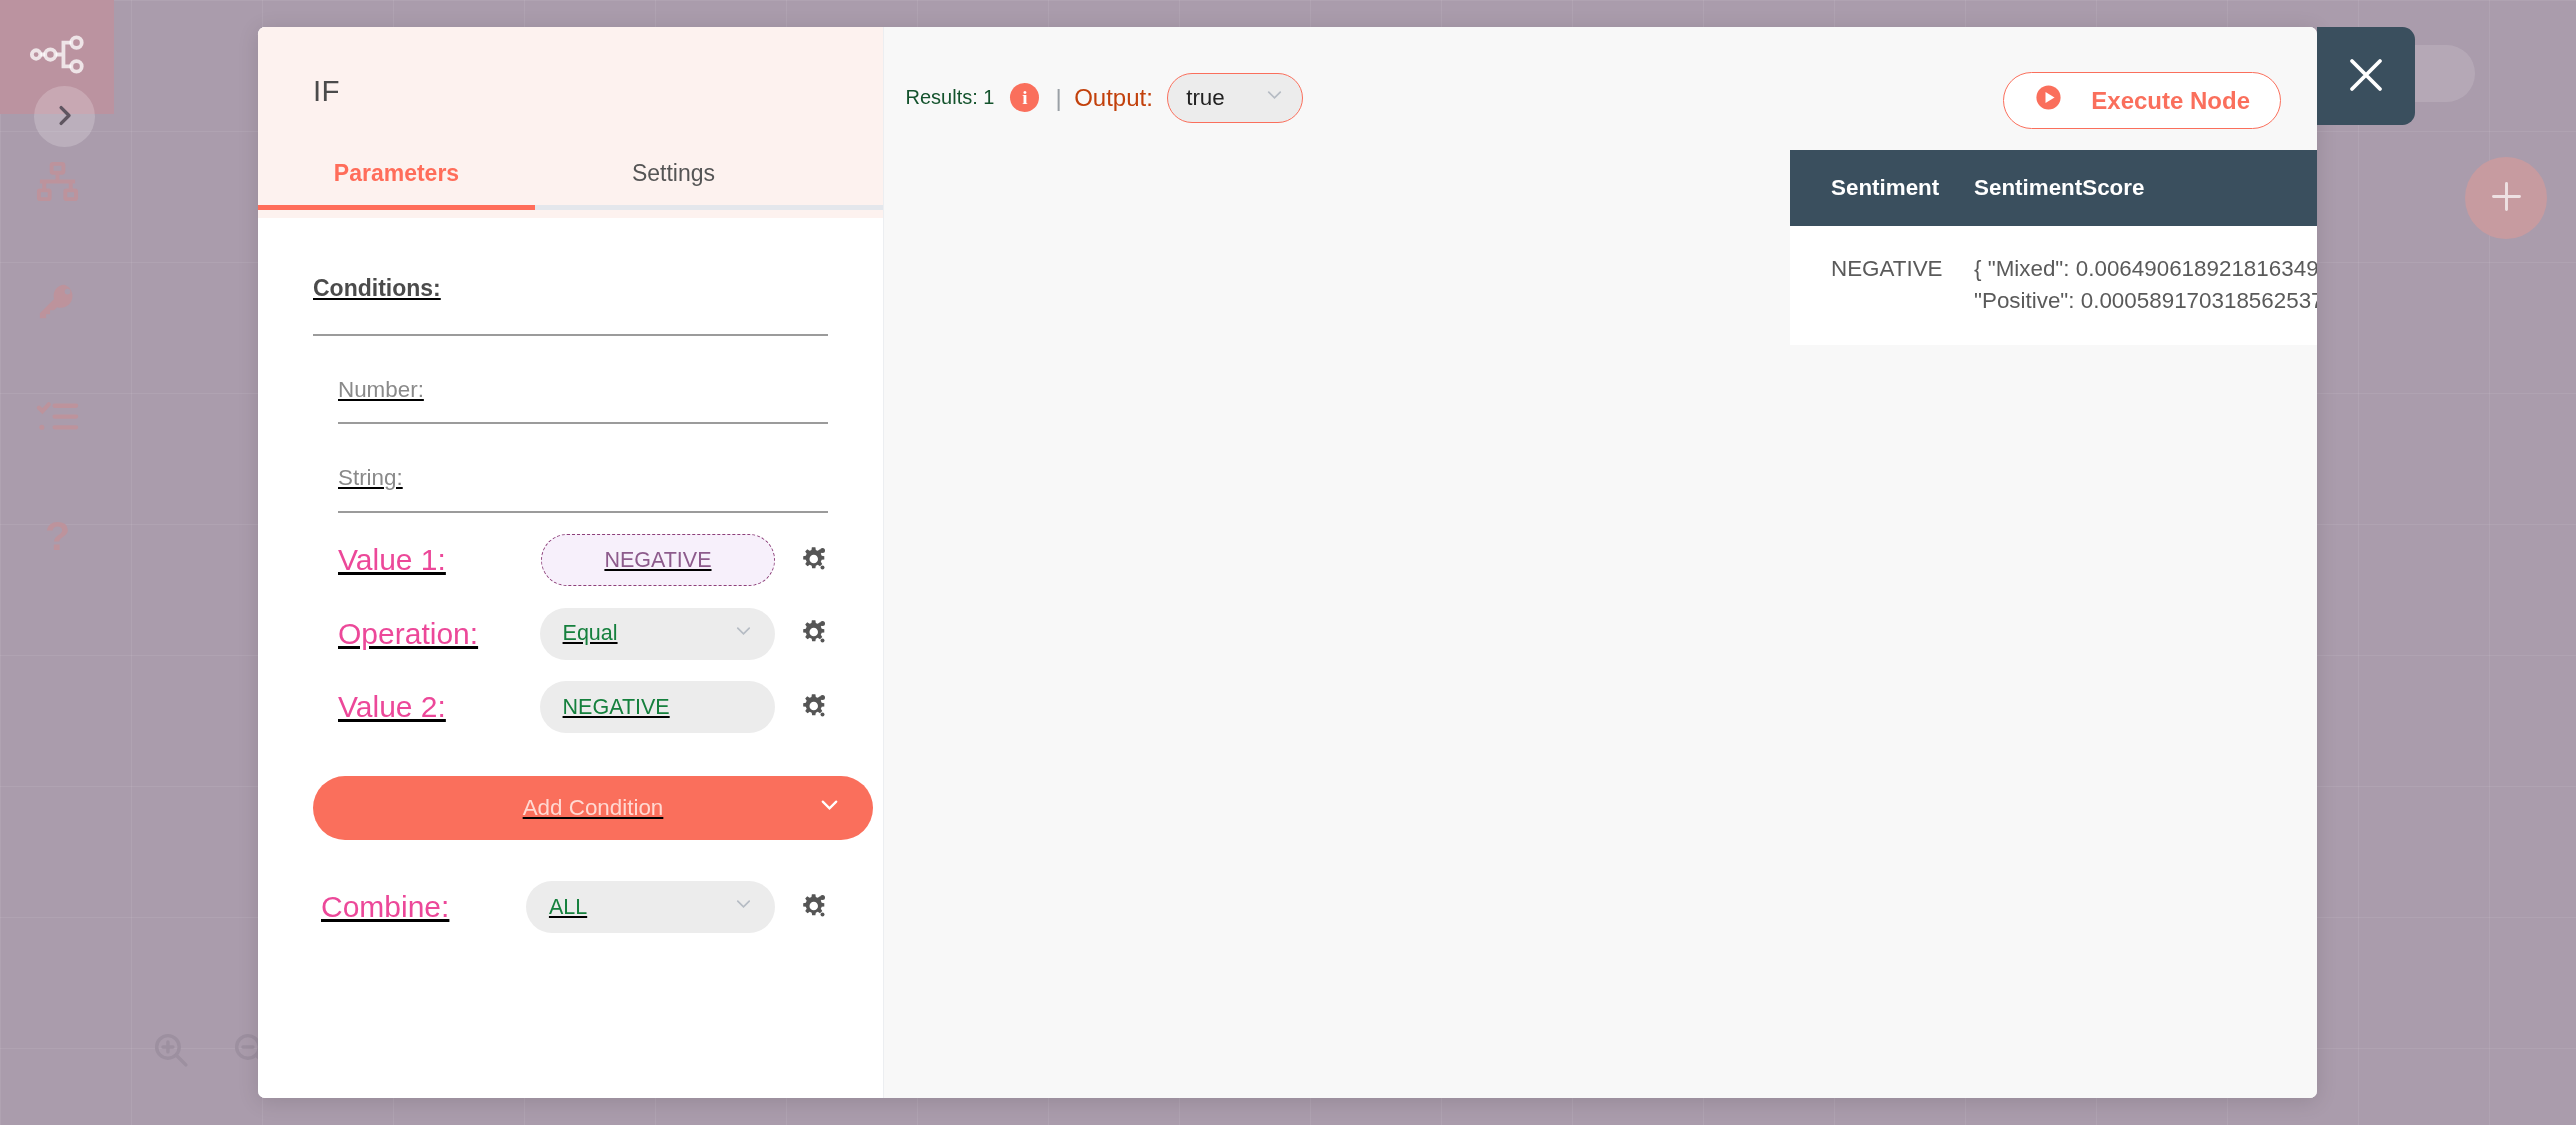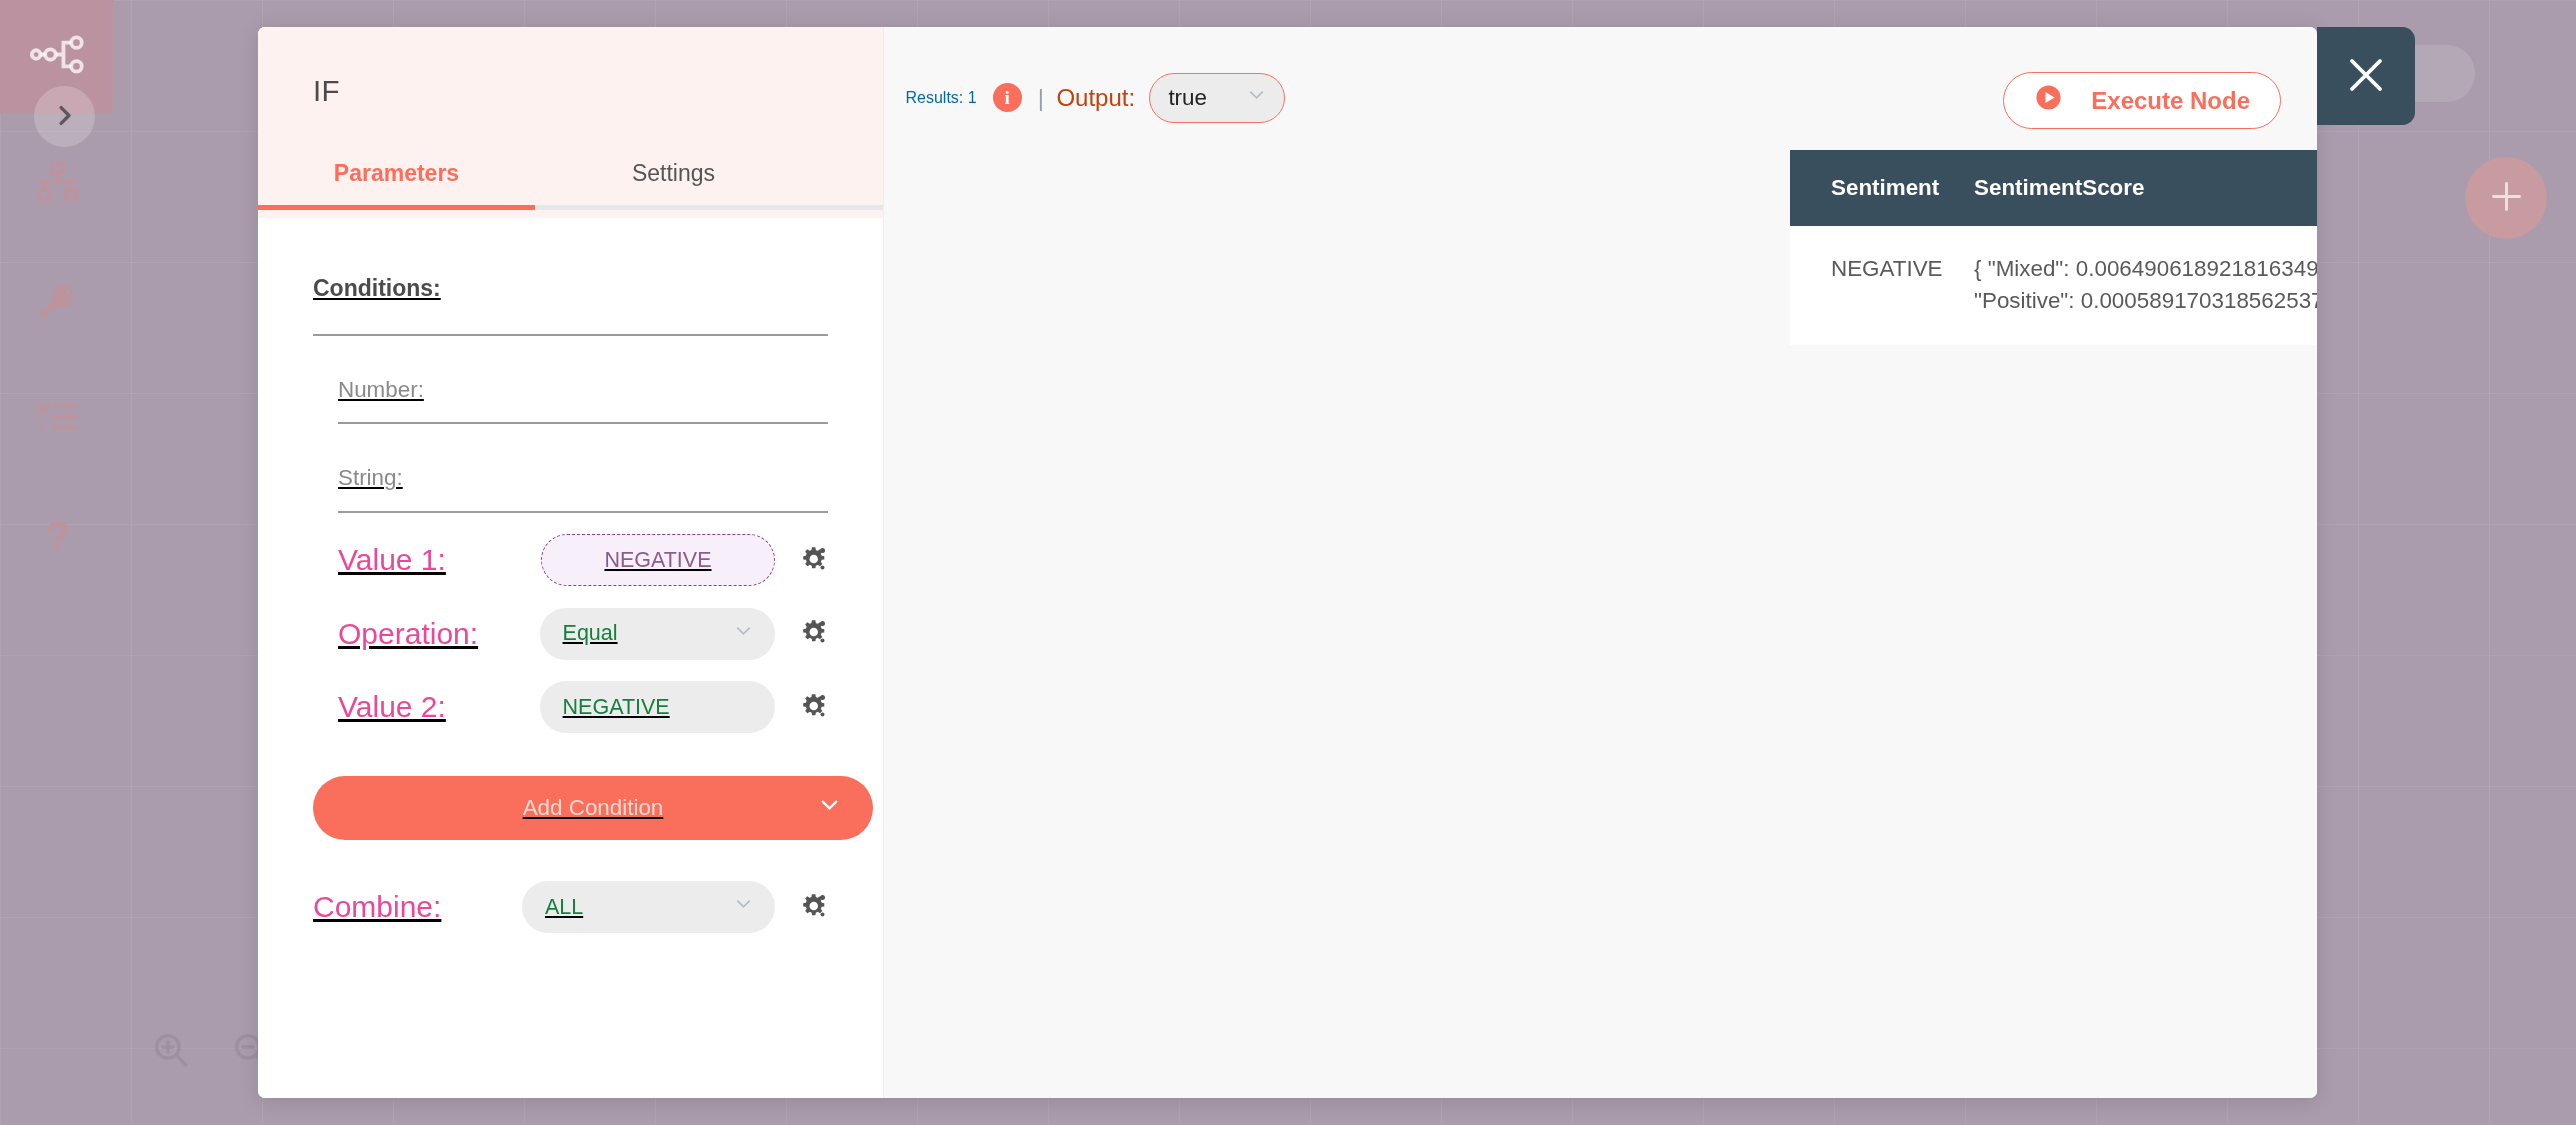--- a/index.html
+++ b/index.html
@@ -242,39 +242,40 @@
     color: #ffd9d2;
     font-size: 22.4px;
   }
   #add-condition .chev { position: absolute; right: 30px; top: 50%; transform: translateY(-50%); }
 
   #combine-row {
     display: flex;
     align-items: center;
     margin-top: 41px;
     padding-left: 0;
+    margin-left: 8px;
   }
   #combine-row .cond-label { width: 224px; }
   #combine-ctrl { width: 268px; }
 
   
   #results-pane {
     flex: 1;
     background: #f8f8f8;
     position: relative;
   }
   #results-bar {
     display: flex;
     align-items: center;
     padding: 43px 0 0 21.5px;
     height: 98px;
   }
   #results-text {
-    font-size: 16px;
-    color: #0369a1;
+    font-size: 20px;
+    color: #14532d;
     white-space: nowrap;
   }
   #results-info {
     width: 29px; height: 29px;
     border-radius: 50%;
     background: #fa6f5c;
     color: #fff;
     font-size: 19px;
     font-weight: bold;
     display: flex; align-items: center; justify-content: center;

